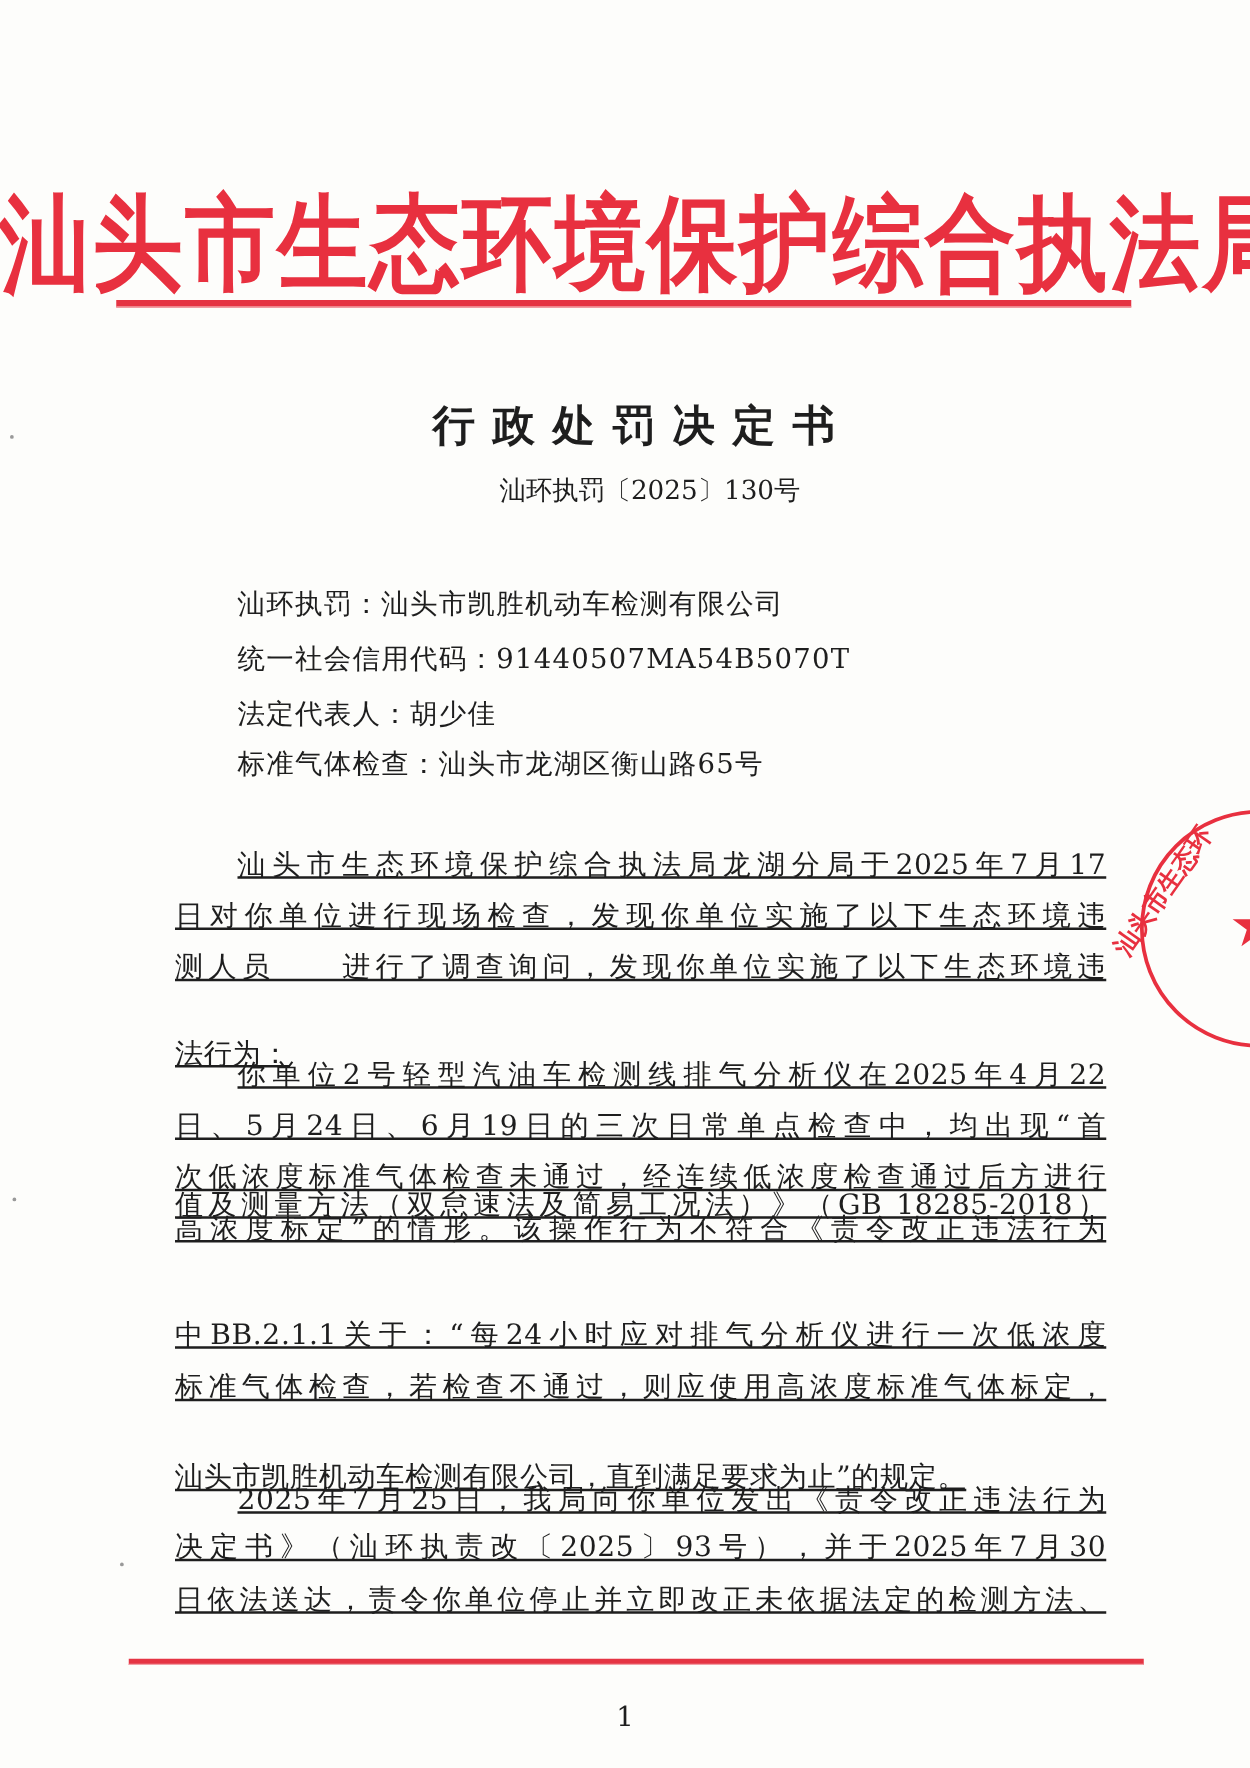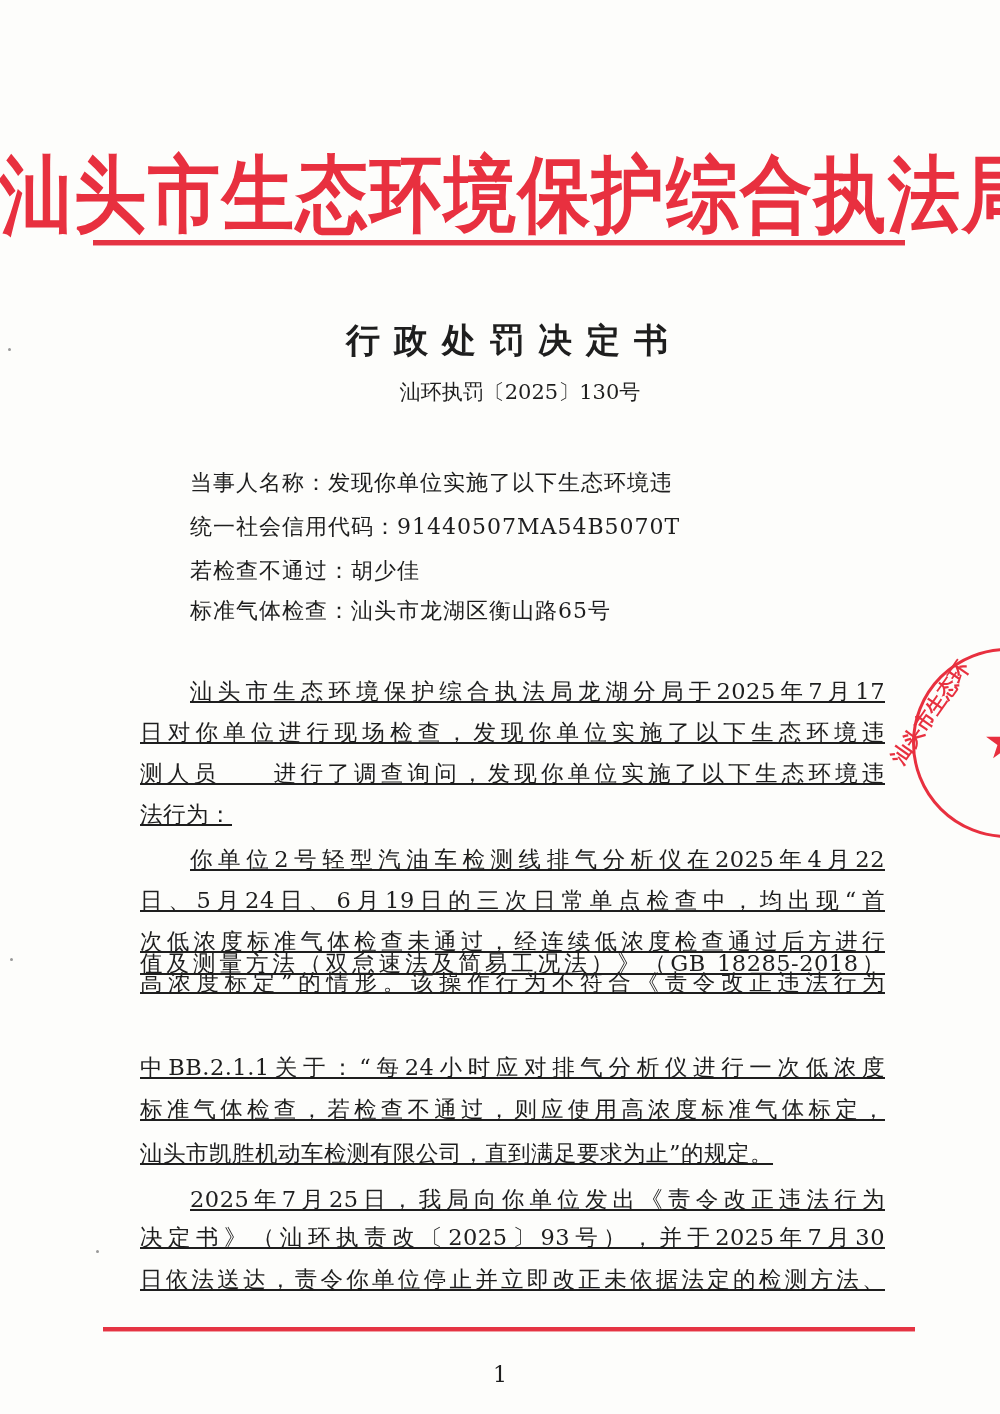--- a/index.html
+++ b/index.html
@@ -18,43 +18,43 @@
     .rule-top { left: 93px; width: 812px; top: 240px; }
     .rule-bottom { left: 103px; width: 812px; top: 1327px; height: 4px; }
     .doc-title {
       left: 0; width: 1000px; top: 318px; text-align: center; font-size: 34px;
       font-weight: bold; letter-spacing: 14px; padding-left: 14px; white-space: nowrap;
     }
     .doc-number { left: 0; width: 1000px; top: 378px; text-align: center; font-size: 21px; white-space: nowrap; padding-left: 20px; }
     .party-line { left: 190px; font-size: 22px; white-space: nowrap; letter-spacing: 1px; }
     .para-line { left: 140px; width: 745px; font-size: 22.5px; white-space: nowrap; letter-spacing: 0.5px; text-align: justify; text-align-last: justify; text-decoration: underline; }
     .para-line.first { left: 190px; width: 695px; }
-    .para-line.last { text-align-last: left; }
+    .para-line.last { text-align-last: left; margin-top: 28px; }
     .page-num { left: 0; width: 1000px; top: 1362px; text-align: center; font-size: 22px; }
     .seal {
       left: 912px; top: 648px; width: 190px; height: 190px; border-radius: 50%;
       border: 3px solid #e8303f; box-sizing: border-box; color: #e8303f;
     }
     .seal-text { position: absolute; left: 10px; top: 20px; font-size: 20px; font-weight: bold; transform: rotate(-55deg); transform-origin: 60px 80px; white-space: nowrap; }
     .seal-star { position: absolute; left: 68px; top: 66px; font-size: 48px; line-height: 1; }
     .margin-speck { width: 3px; height: 3px; background: #999; border-radius: 50%; }
   </style>
 </head>
 <body>
 
 <div class="abs header-title">汕头市生态环境保护综合执法局</div>
 <div class="abs red-rule rule-top"></div>
 
 <div class="abs doc-title">行政处罚决定书</div>
 <div class="abs doc-number">汕环执罚〔2025〕130号</div>
 
 <div>
-  <div class="abs party-line" style="top:468px">当事人名称：发现你单位实施了以下生态环境违</div>
+  <div class="abs party-line" style="top:468px">汕环执罚：汕头市凯胜机动车检测有限公司</div>
   <div class="abs party-line" style="top:512px">统一社会信用代码：91440507MA54B5070T</div>
-  <div class="abs party-line" style="top:556px">若检查不通过：胡少佳</div>
+  <div class="abs party-line" style="top:556px">法定代表人：胡少佳</div>
   <div class="abs party-line" style="top:596px">标准气体检查：汕头市龙湖区衡山路65号</div>
 </div>
 
 <div>
   <div class="abs para-line first" style="top:676px">汕头市生态环境保护综合执法局龙湖分局于2025年7月17</div>
   <div class="abs para-line" style="top:717px">日对你单位进行现场检查，发现你单位实施了以下生态环境违</div>
   <div class="abs para-line" style="top:758px">测人员　　进行了调查询问，发现你单位实施了以下生态环境违</div>
   <div class="abs para-line last" style="top:799px">法行为：</div>
 </div>
 

